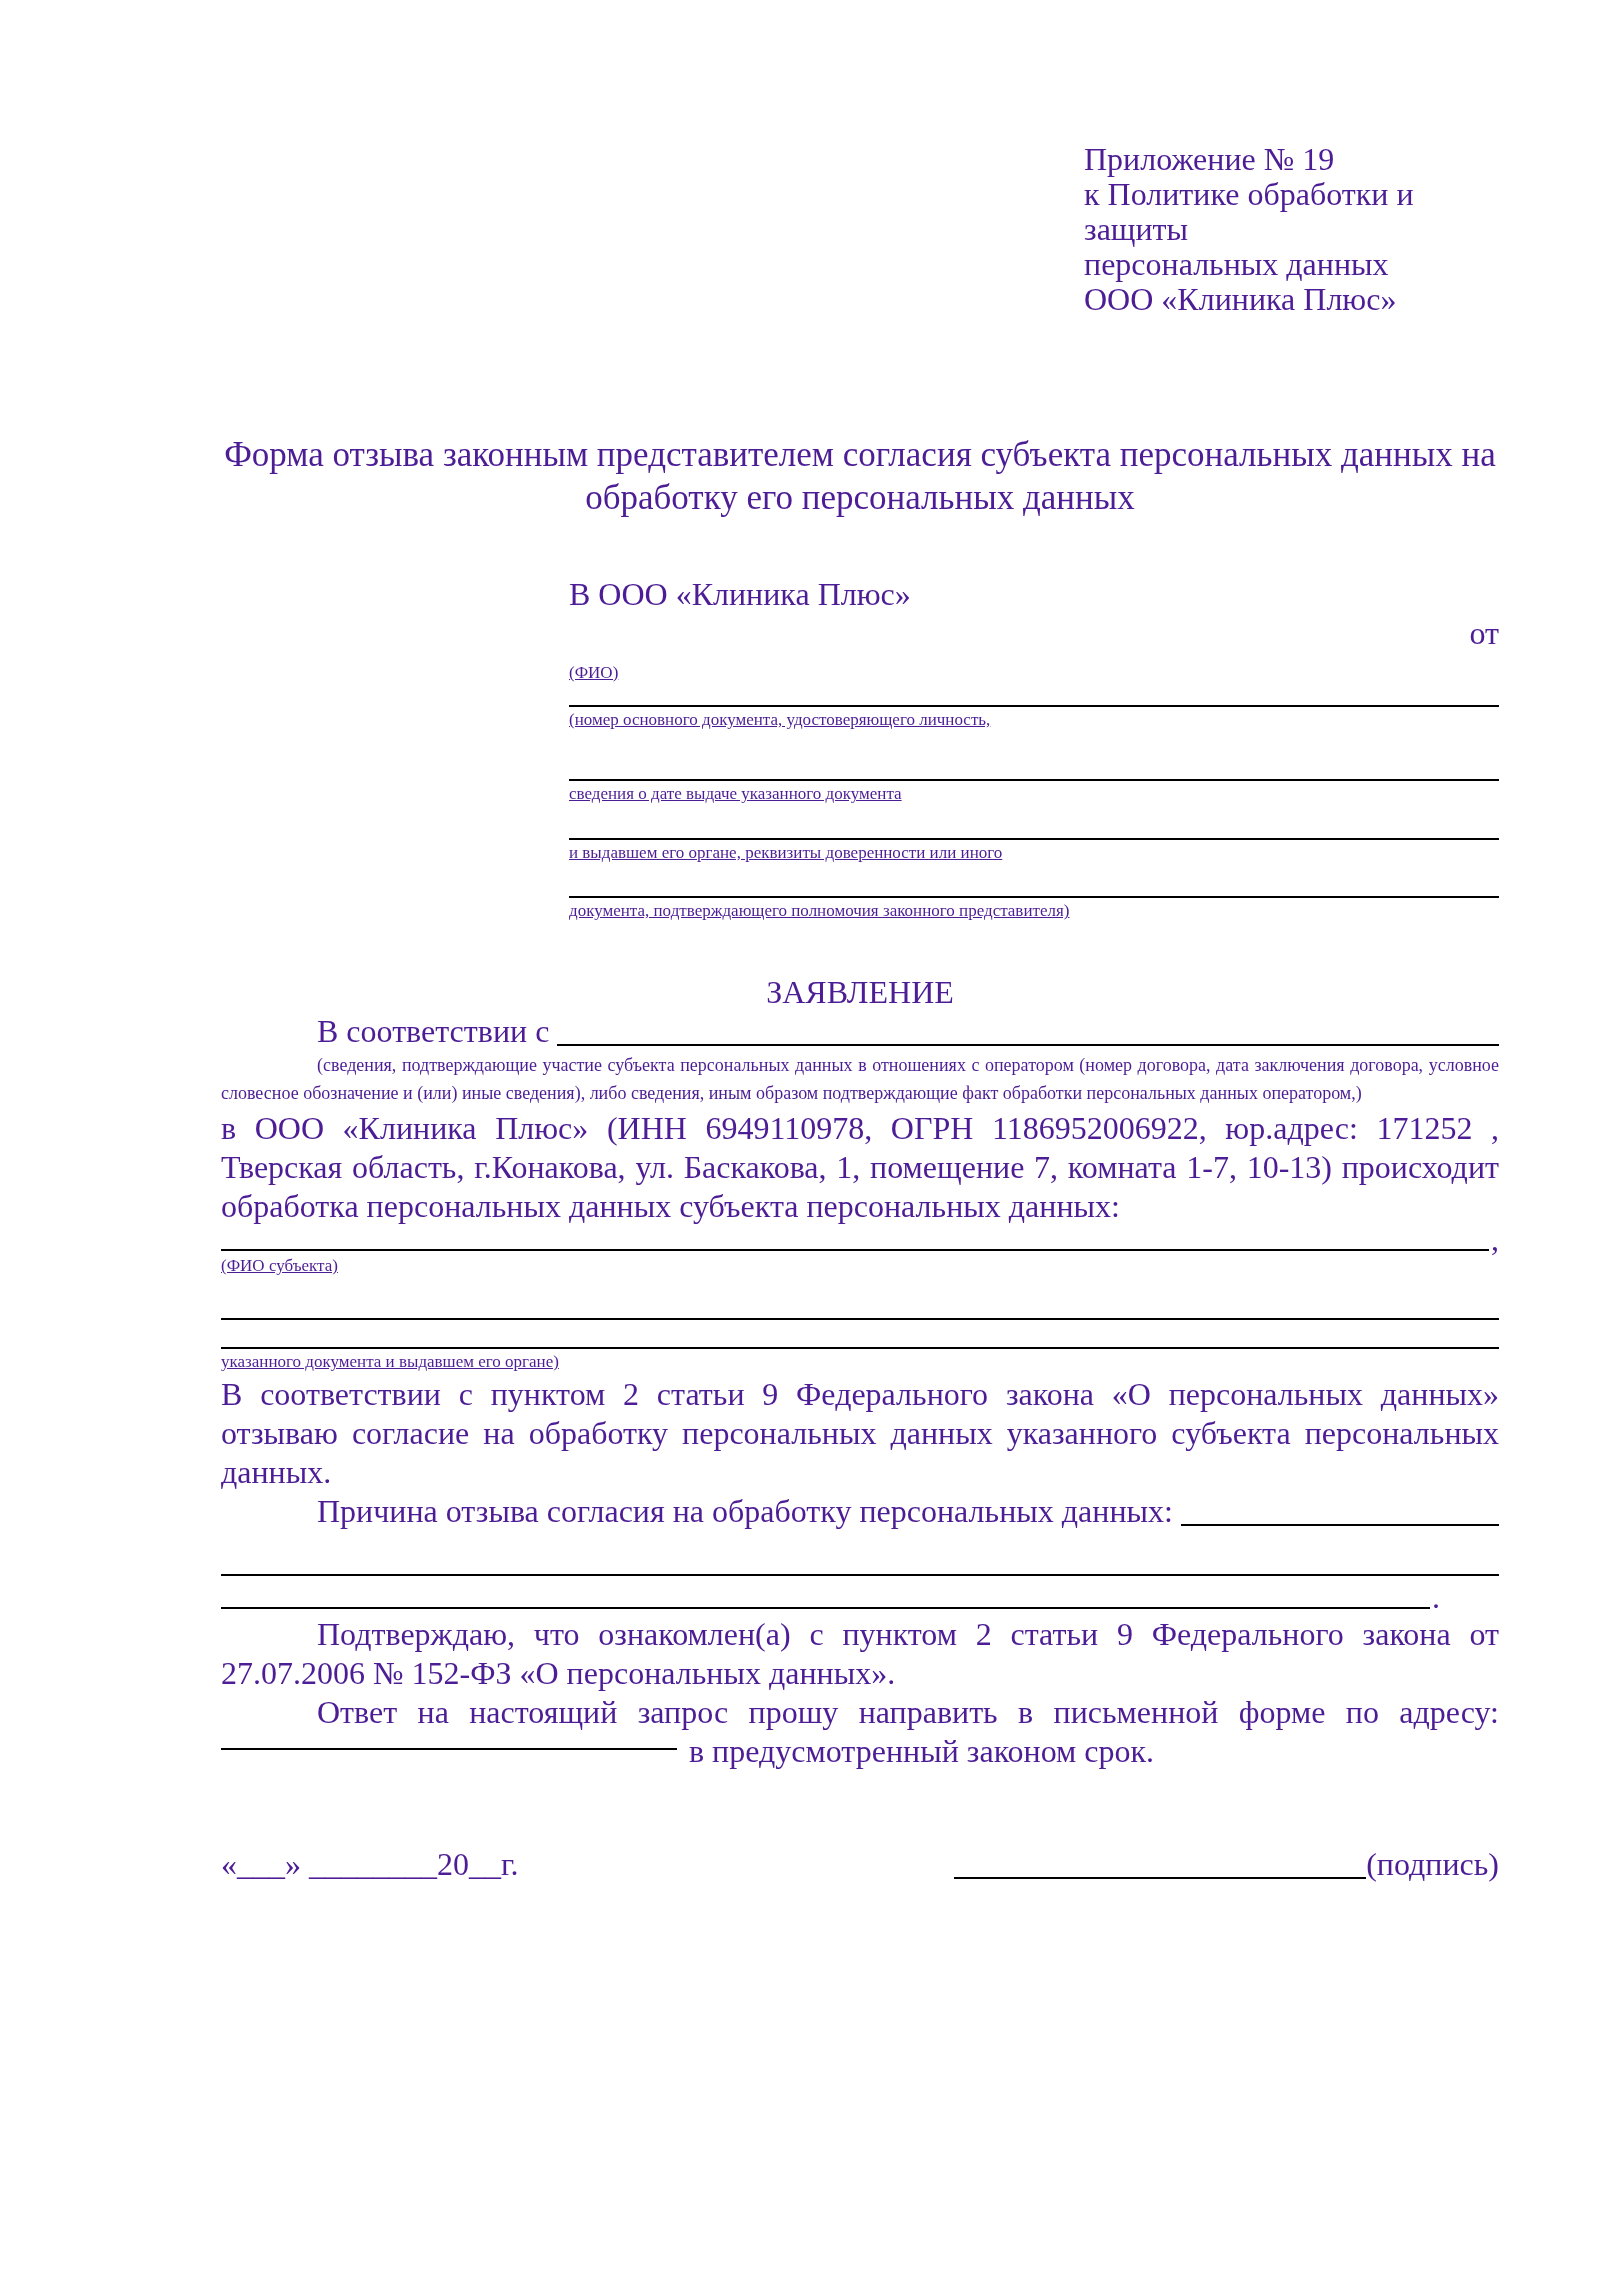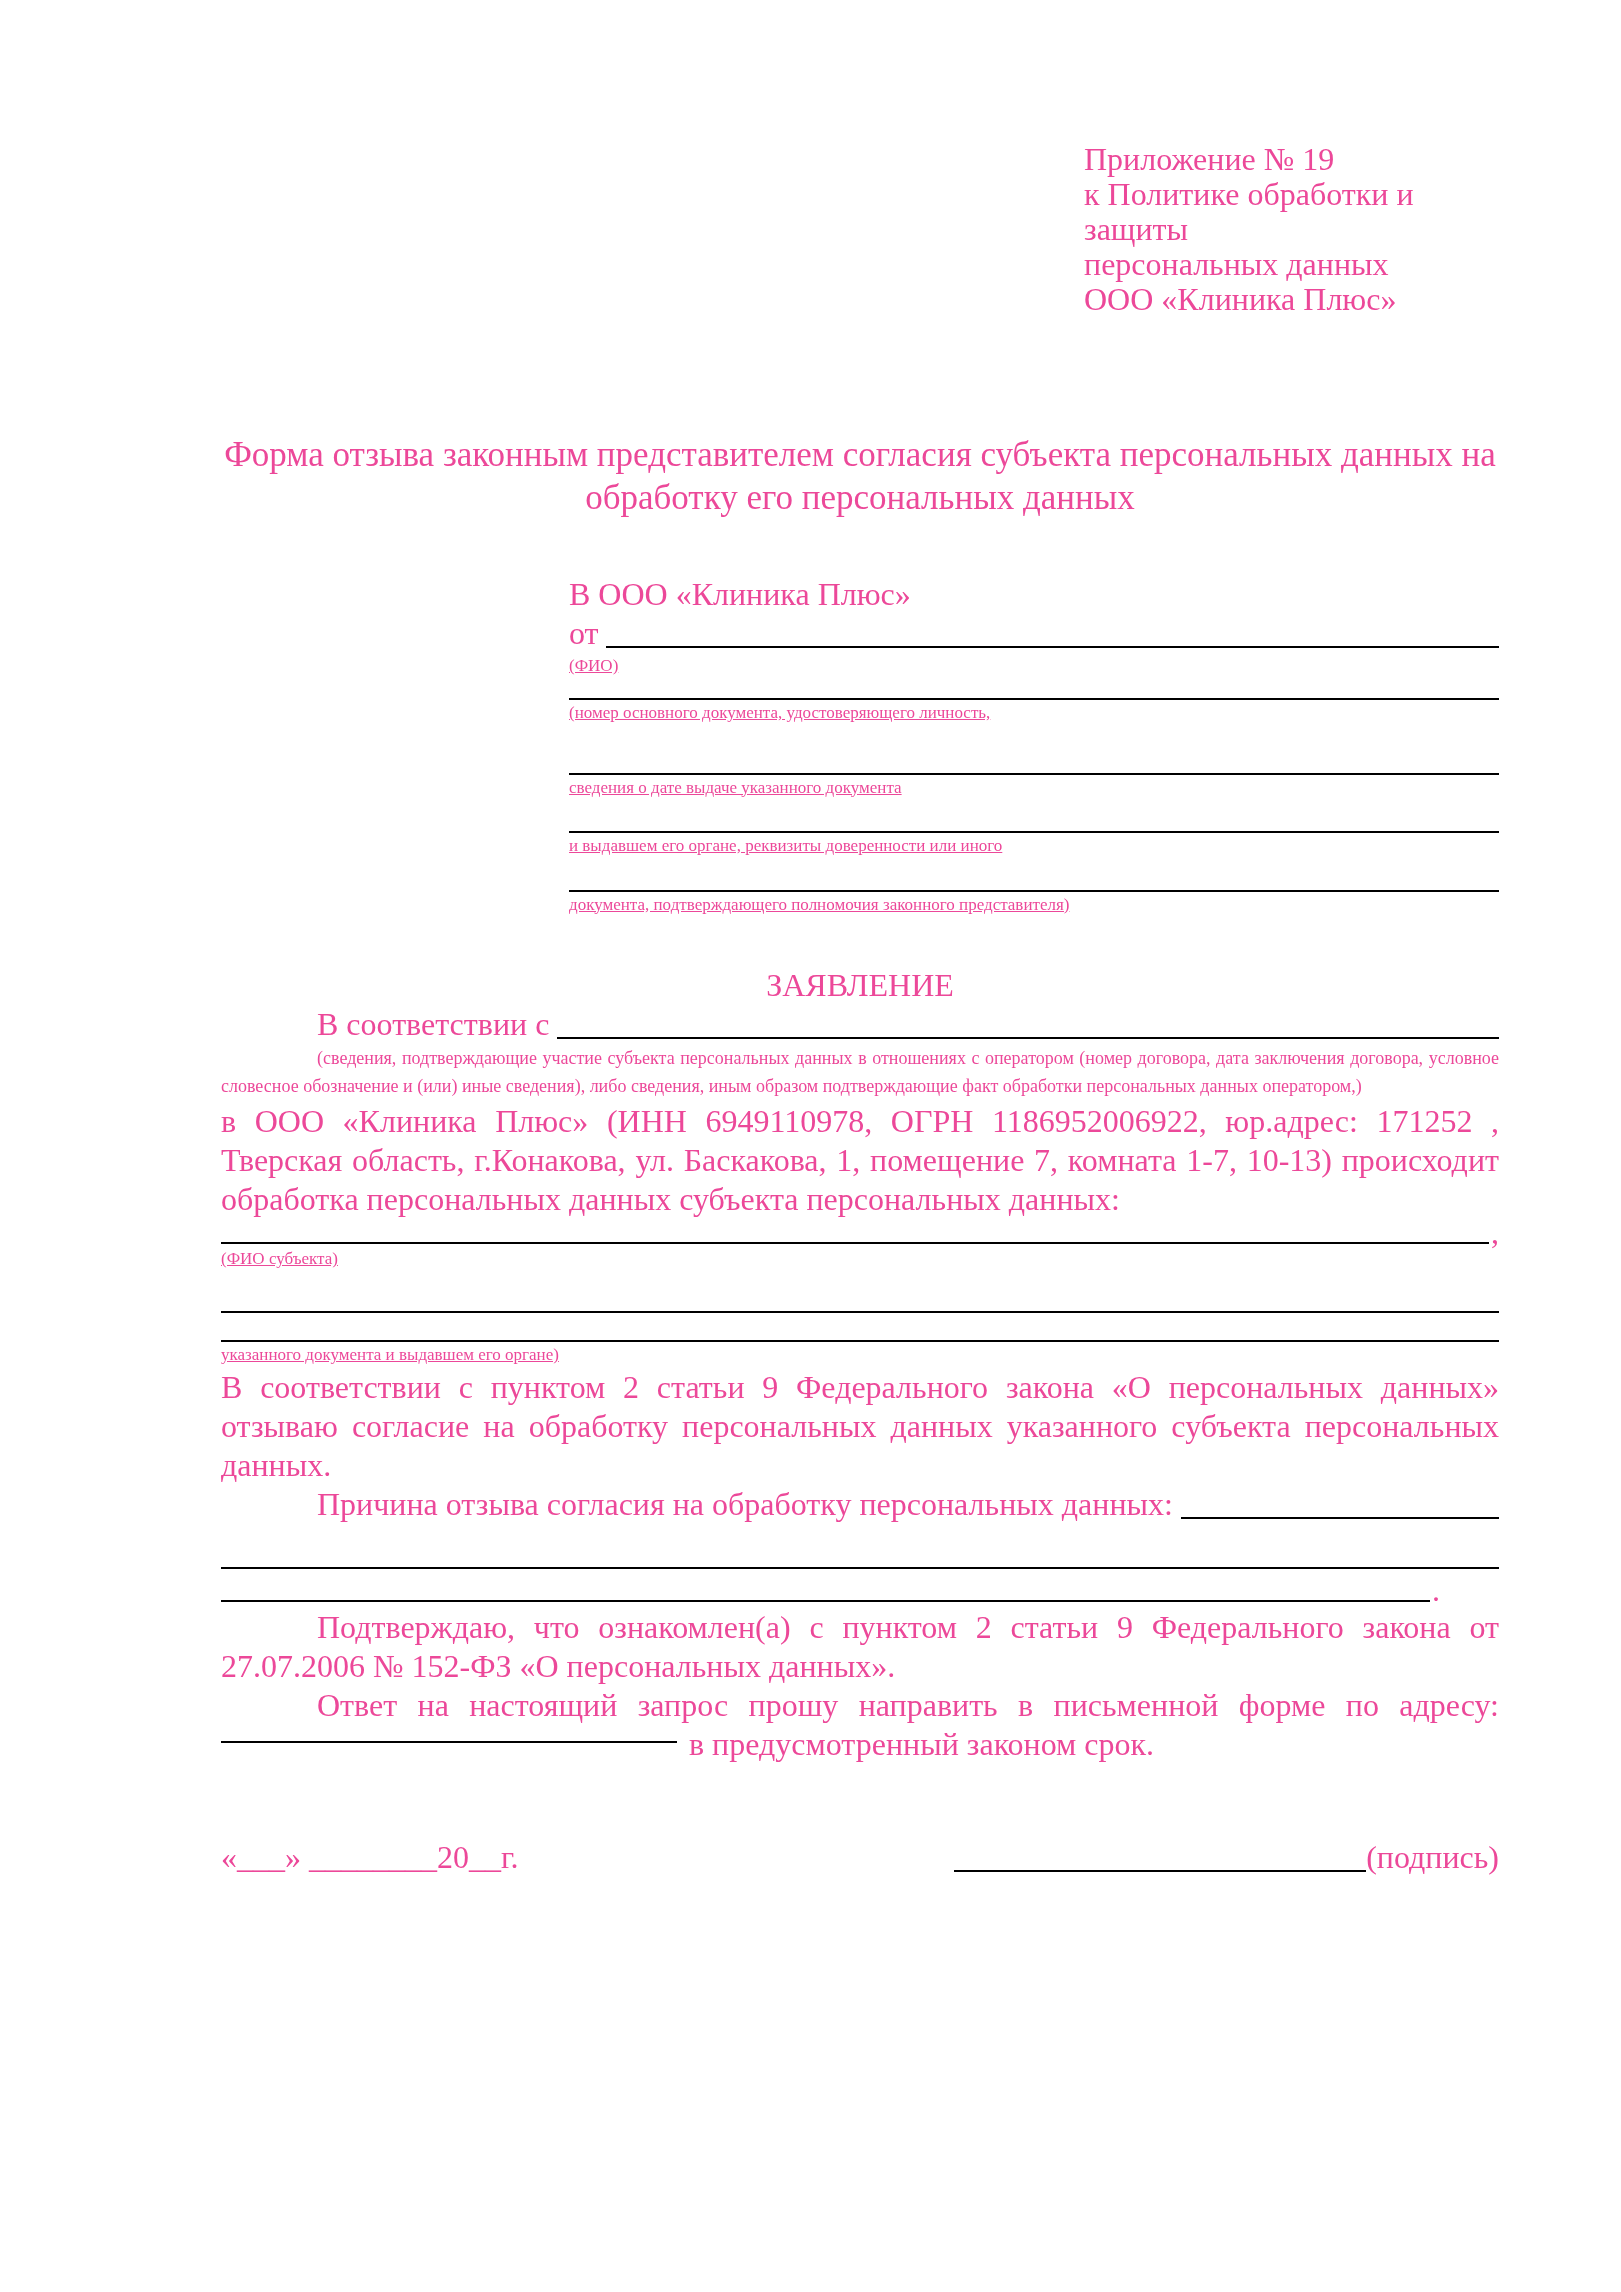--- a/index.html
+++ b/index.html
@@ -1,29 +1,29 @@
 <!DOCTYPE html>
 <html lang="ru"><head>
 <meta charset="utf-8">
 <style>
   html,body{margin:0;padding:0;background:#e8e8e8;}
   .page{
-    width:1621px;height:2293px;background:#ffffff;color:#ec4899;
+    width:1621px;height:2293px;background:#ffffff;color:#4c1d95;
     font-family:"Liberation Serif","DejaVu Serif",serif;
     font-size:32px;box-sizing:border-box;
     padding:142px 122px 0 221px;position:relative;margin:0 auto;
   }
   
   .hdr{margin-left:863px;line-height:35px;}
   
   .title{margin-top:116px;text-align:center;font-weight:normal;font-size:35px;line-height:43px;}
   
   .addr{margin-left:348px;margin-top:56px;}
   .addr .to{line-height:39px;}
-  .from-row{display:flex;line-height:39px;align-items:flex-end;}
+  .from-row{display:flex;line-height:39px;align-items:flex-end;flex-direction:column;}
   .from-row .lbl{flex:0 0 auto;}
   .fill{flex:1 1 auto;border-bottom:2.9px solid #000;margin-left:7.8px;margin-bottom:4.9px;height:0;align-self:flex-end;}
   .caption{font-size:17px;line-height:25.5px;text-align:left;text-decoration:underline;}
   .rule{border-bottom:2.9px solid #000;height:0;}
   .rule-row{display:flex;align-items:flex-end;height:27.4px;line-height:27.4px;}
   .rule-row .fill{margin:0 0 2px 0;}
   .rule-row .tail{flex:0 0 auto;padding-left:2px;}
   .rule-row.short{padding-right:59px;}
   
   .heading{text-align:center;margin-top:49px;line-height:39px;}

